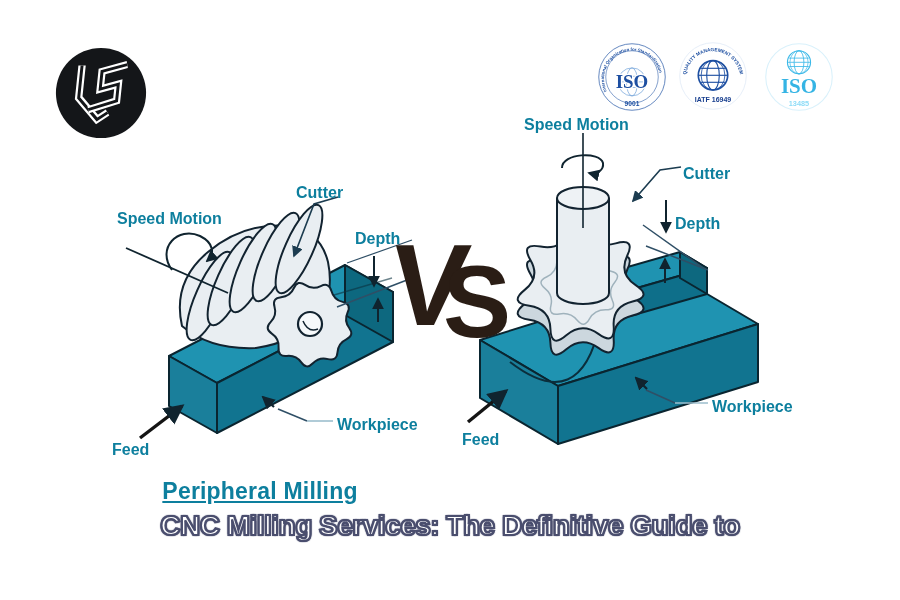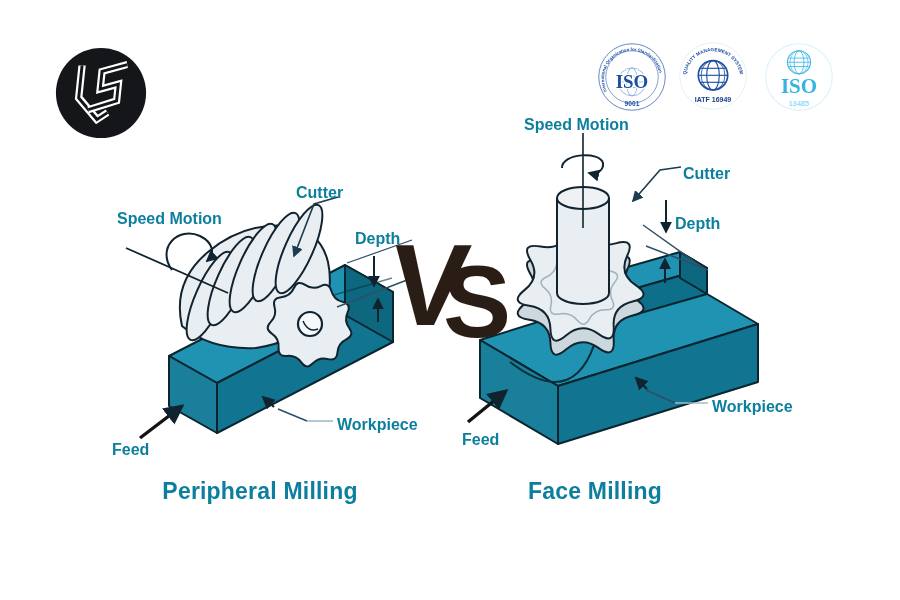--- a/index.html
+++ b/index.html
@@ -2,21 +2,21 @@
 <html><head>
 <meta charset="utf-8">
 <style>
   html,body{margin:0;padding:0;background:#f2f2f2;}
   #canvas{position:relative;width:900px;height:600px;background:#ffffff;overflow:hidden;
           font-family:"Liberation Sans", sans-serif;}
   .abs{position:absolute;}
   svg text{font-family:"Liberation Sans", sans-serif;}
   .dlabel{font-weight:bold;font-size:16px;fill:#0d7f9e;}
   .caption{position:absolute;width:300px;text-align:center;font-weight:bold;font-size:23px;
-           color:#0d7f9e;letter-spacing:.2px;}
+           color:#0d7f9e;letter-spacing:.2px;text-decoration:underline;}
   #title{position:absolute;left:0;top:508px;width:900px;text-align:center;font-weight:bold;
          font-size:28px;line-height:35px;letter-spacing:-0.5px;color:#ffffff;
          -webkit-text-stroke:2.2px #4a4e6e;
          text-shadow:0 0 1px #4a4e6e,1px 1px 1px #4a4e6e,-1px 1px 1px #4a4e6e,
                      1px -1px 1px #4a4e6e,-1px -1px 1px #4a4e6e;}
   #vs{position:absolute;left:391px;top:227px;width:140px;height:130px;color:#2a1d15;}
   #vs .v{position:absolute;left:0;top:0;font-size:116px;font-weight:bold;line-height:1;
          transform:skewX(-6deg);}
   #vs .s{position:absolute;left:52px;top:24px;font-size:102px;font-weight:bold;line-height:1;}
   .serifiso{font-family:"Liberation Serif", serif;}
@@ -197,18 +197,18 @@
     <text class="dlabel" x="12" y="345">Feed</text>
     <text class="dlabel" x="262" y="312">Workpiece</text>
   </svg>
 
   <div id="vs">
     <span class="v">V</span>
     <span class="s">S</span>
   </div>
 
   <div class="caption" style="left:110px;top:478px">Peripheral Milling</div>
-  <div class="caption" style="left:445px;top:478px">Face Milling</div>
 
   <div id="title">
+    <div>CNC Milling Services: The Definitive Guide to</div>
   </div>
 
 </div>
 
 </body></html>

